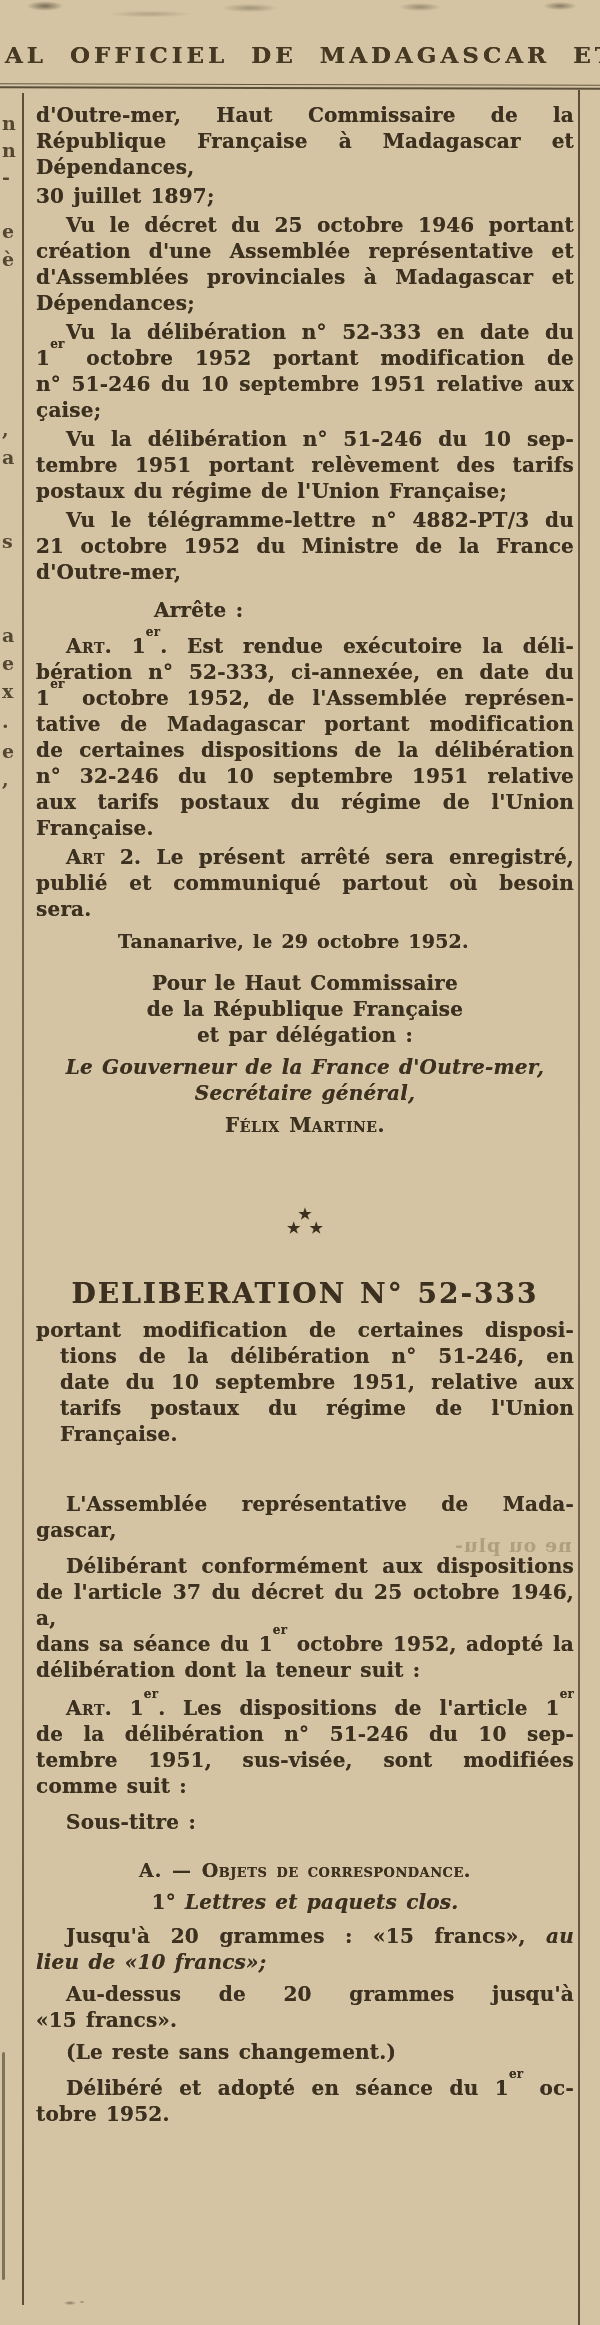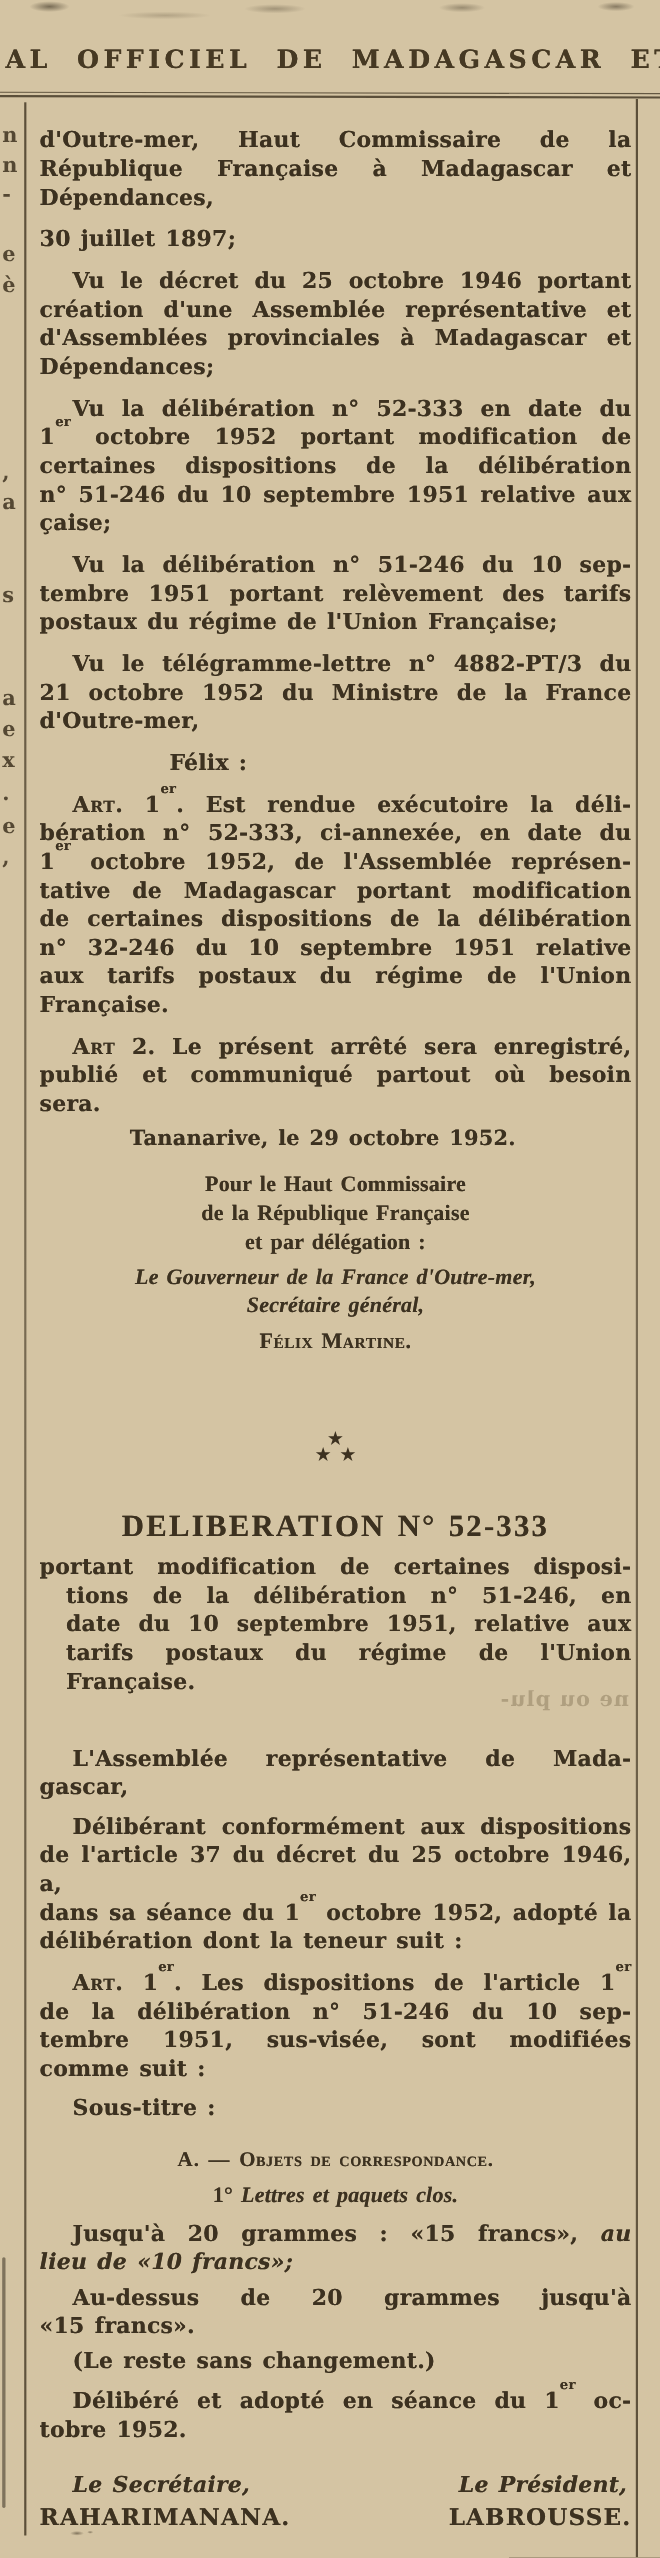--- a/index.html
+++ b/index.html
@@ -50,32 +50,32 @@
     position:absolute;right:28px;top:1534px;font-size:19px;font-weight:700;
     color:rgba(88,72,48,.30);transform:scaleX(-1);filter:blur(.6px);letter-spacing:1px;
   }
   
   .col{
     position:absolute;left:36px;top:102px;width:538px;
     font-size:20px;line-height:26px;font-weight:700;
     letter-spacing:.2px;word-spacing:2px;
     text-shadow:0 0 .4px rgba(60,48,30,.75);
   }
-  .p{margin:12px 0 3px;}
+  .p{margin:0 0 3px;}
   .ln{display:block;text-align:justify;text-align-last:justify;}
   .ln.lst{text-align-last:left;}
   .p.ind .ln.fst{text-indent:30px;}
   .sub .ln{padding-left:24px;}
   .sub .ln.fst{padding-left:0;}
   .arrete{margin:12px 0 10px 118px;}
   .arrete .ln{text-align:left;text-align-last:left;}
   .dateline{margin:6px 0 0 82px;font-size:19px;}
   .dateline .ln{text-align:left;text-align-last:left;}
   .cblock{margin:0;}
-  .cblock .ln{text-align:right;text-align-last:center;font-family:Liberation Serif, serif;}
+  .cblock .ln{text-align:right;text-align-last:center;}
   .cblock.mt16{margin-top:16px;}
   .ital .ln{font-style:italic;}
   .dhead{font-size:28px;letter-spacing:2px;margin-top:0;}
   .schead{font-size:19px;letter-spacing:1px;}
   .mt6{margin-top:6px;}.mt8{margin-top:8px;}.mt10{margin-top:10px;}
   .mt12{margin-top:12px;}.mt22{margin-top:22px;}.mt44{margin-top:44px;}
   .it{font-style:italic;}
   .sc{font-variant:small-caps;letter-spacing:.5px;}
   .sup{font-size:12px;vertical-align:top;position:relative;top:-1px;line-height:0;}
   .stars{display:flex;flex-direction:column;align-items:center;margin:70px 0 46px;line-height:13px;font-size:15px;letter-spacing:0;}
@@ -131,36 +131,35 @@
         </div>
         <div class="p ind">
           <div class="ln fst"><span>Vu le décret du 25 octobre 1946 portant</span></div>
           <div class="ln"><span>création d'une Assemblée représentative et</span></div>
           <div class="ln"><span>d'Assemblées provinciales à Madagascar et</span></div>
           <div class="ln lst"><span>Dépendances;</span></div>
         </div>
         <div class="p ind">
           <div class="ln fst"><span>Vu la délibération n° 52-333 en date du</span></div>
           <div class="ln"><span>1</span><span class="sup">er</span><span> octobre 1952 portant modification de</span></div>
-          <div class="ln"><span>certaines dispositions de la délibération</span></div>
           <div class="ln"><span>n° 51-246 du 10 septembre 1951 relative aux</span></div>
           <div class="ln lst"><span>çaise;</span></div>
         </div>
         <div class="p ind">
           <div class="ln fst"><span>Vu la délibération n° 51-246 du 10 sep-</span></div>
           <div class="ln"><span>tembre 1951 portant relèvement des tarifs</span></div>
           <div class="ln lst"><span>postaux du régime de l'Union Française;</span></div>
         </div>
         <div class="p ind">
           <div class="ln fst"><span>Vu le télégramme-lettre n° 4882-PT/3 du</span></div>
           <div class="ln"><span>21 octobre 1952 du Ministre de la France</span></div>
           <div class="ln lst"><span>d'Outre-mer,</span></div>
         </div>
         <div class="p arrete">
-          <div class="ln fst lst"><span>Félix :</span></div>
+          <div class="ln fst lst"><span>Arrête :</span></div>
         </div>
         <div class="p ind">
           <div class="ln fst"><span class="sc">Art</span><span>. 1</span><span class="sup">er</span><span>. Est rendue exécutoire la déli-</span></div>
           <div class="ln"><span>bération n° 52-333, ci-annexée, en date du</span></div>
           <div class="ln"><span>1</span><span class="sup">er</span><span> octobre 1952, de l'Assemblée représen-</span></div>
           <div class="ln"><span>tative de Madagascar portant modification</span></div>
           <div class="ln"><span>de certaines dispositions de la délibération</span></div>
           <div class="ln"><span>n° 32-246 du 10 septembre 1951 relative</span></div>
           <div class="ln"><span>aux tarifs postaux du régime de l'Union</span></div>
           <div class="ln lst"><span>Française.</span></div>
@@ -237,24 +236,14 @@
         </div>
         <div class="p ind mt6">
           <div class="ln fst lst"><span>(Le reste sans changement.)</span></div>
         </div>
         <div class="p ind mt10">
           <div class="ln fst"><span>Délibéré et adopté en séance du 1</span><span class="sup">er</span><span> oc-</span></div>
           <div class="ln lst"><span>tobre 1952.</span></div>
         </div>
       </div>
 
-    <div class="sigrow">
-      <div class="sig-left">
-        <div class="sig-role">Le Secrétaire,</div>
-        <div class="sig-name">RAHARIMANANA.</div>
-      </div>
-      <div class="sig-right">
-        <div class="sig-role">Le Président,</div>
-        <div class="sig-name">LABROUSSE.</div>
-      </div>
-    </div>
   </div>
 </div>
 
 </body></html>

